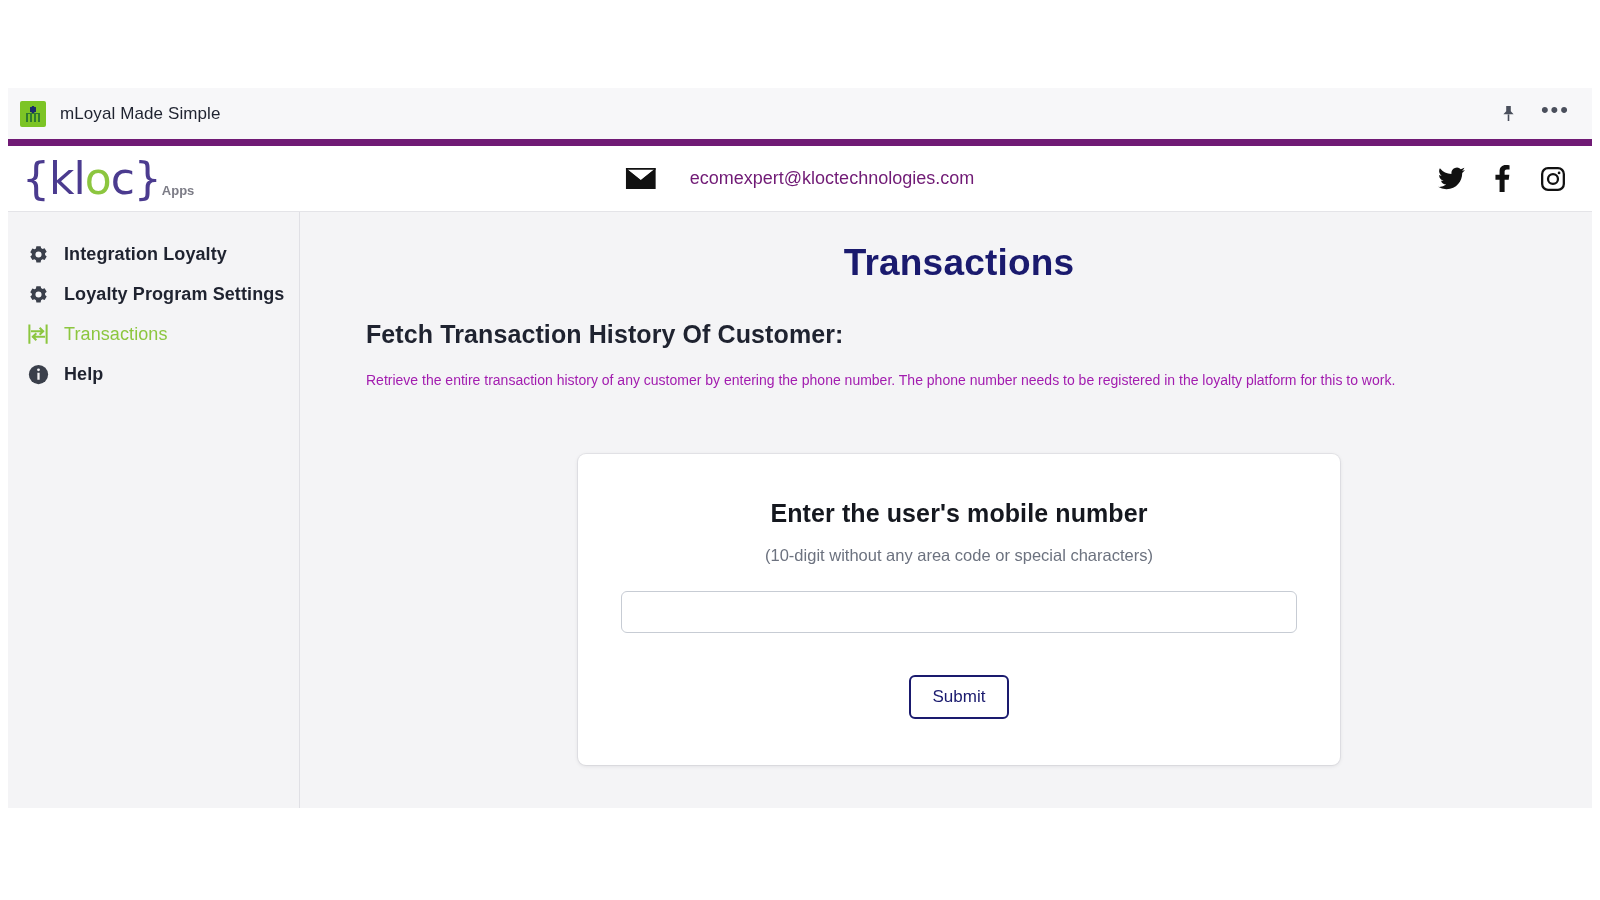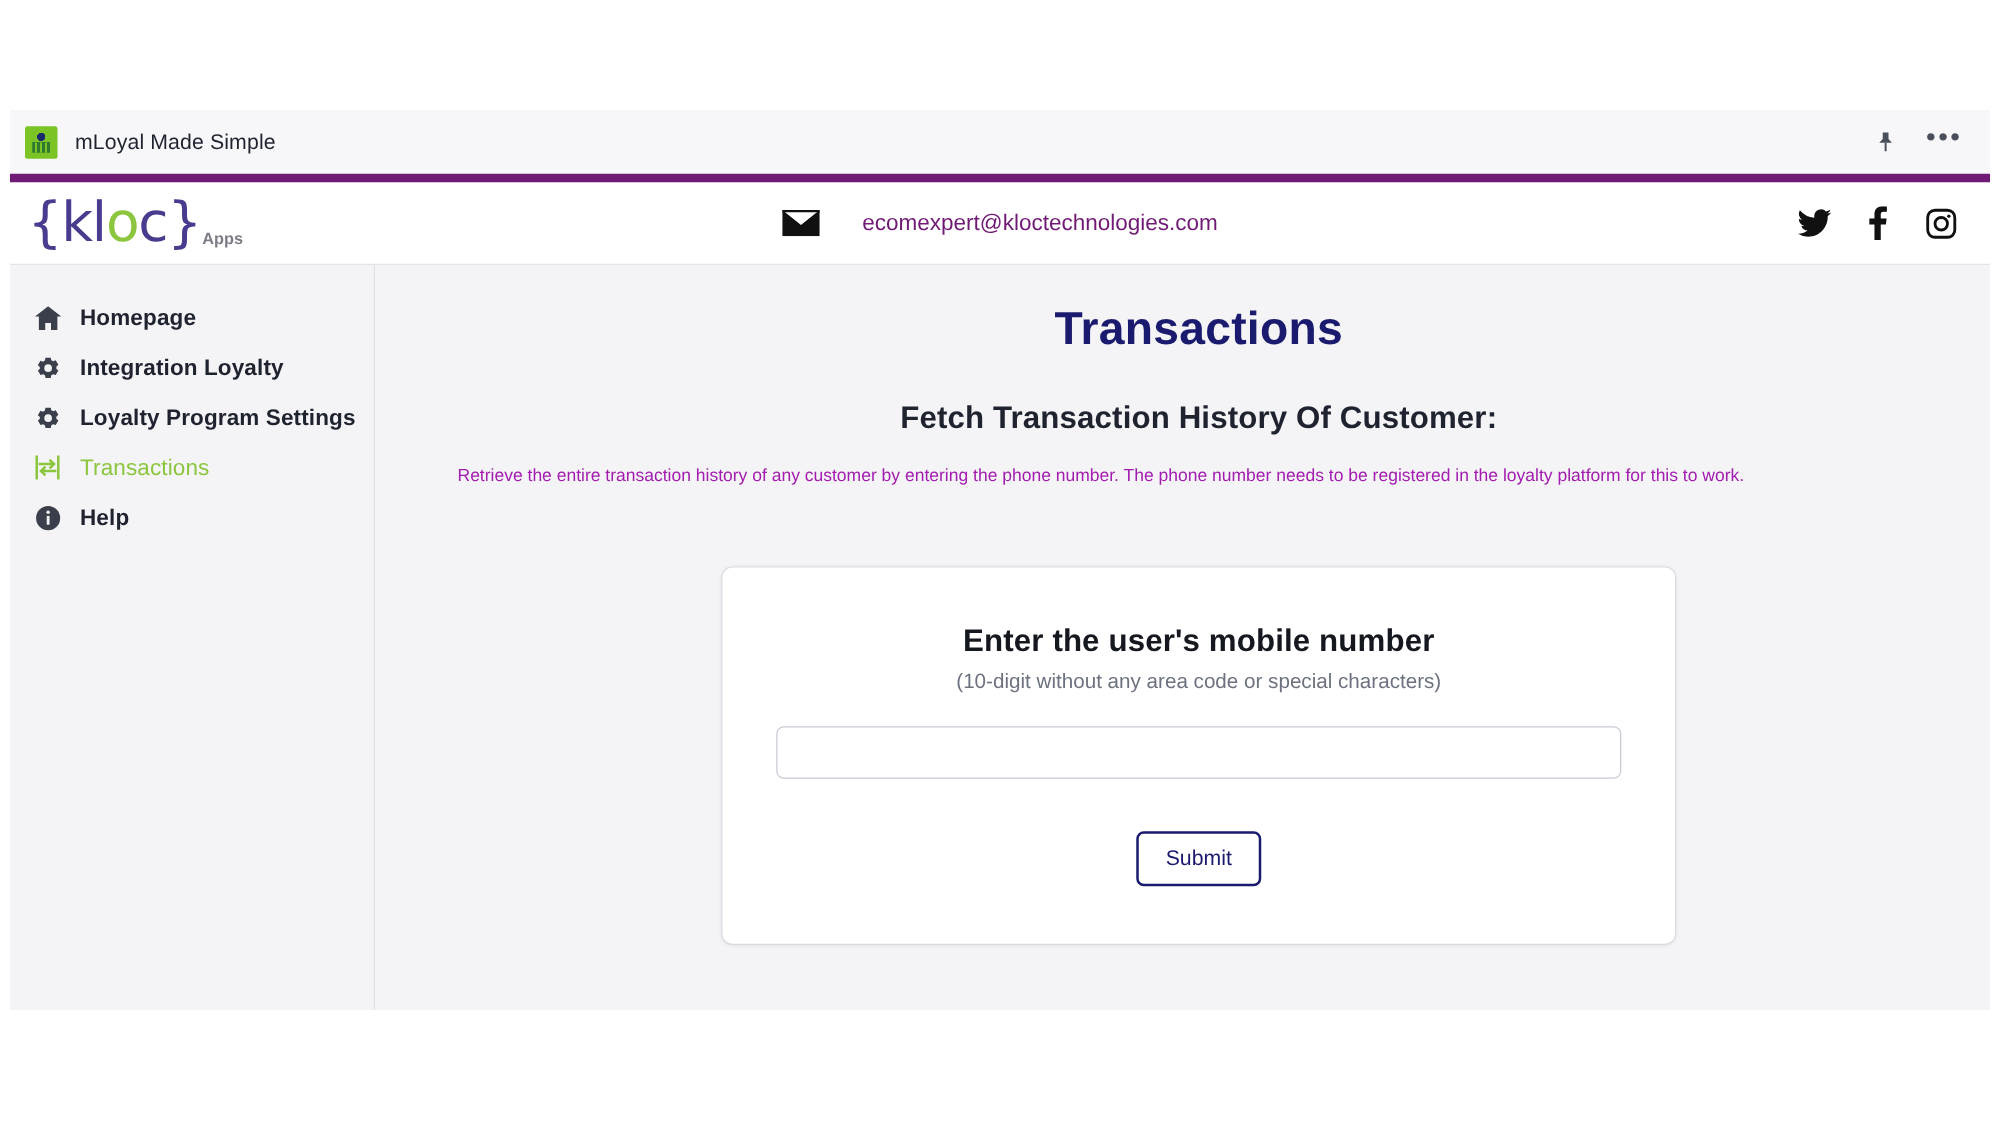--- a/index.html
+++ b/index.html
@@ -152,21 +152,20 @@
     color: #1a1a6e;
     margin: 12px 0 0 0;
     letter-spacing: .2px;
   }
   .section-title {
     font-size: 25px;
     font-weight: 700;
     color: #1f2330;
     margin: 36px 0 0 0;
     letter-spacing: .1px;
-    text-align: center;
   }
   .section-desc {
     font-size: 14px;
     line-height: 1.36;
     color: #a21caf;
     margin: 22px 0 0 0;
     max-width: 1130px;
   }
 
   .card {
@@ -181,21 +180,21 @@
   .card-title {
     font-size: 25px;
     font-weight: 700;
     color: #15181f;
     margin: 1px;
     letter-spacing: .1px;
   }
   .card-sub {
     font-size: 16.5px;
     color: #6c727f;
-    margin: 8px 0 0 0;
+    margin: 18px 0 0 0;
   }
   .phone-input {
     display: block;
     width: 676px;
     height: 42px;
     margin: 26px auto 0 auto;
     border: 1px solid #c7ccd4;
     border-radius: 6px;
     background: #fff;
     padding: 0 12px;
@@ -279,28 +278,20 @@
           <circle cx="17.6" cy="6.4" r="1.25" fill="currentColor" stroke="none"></circle>
         </svg>
       </a>
     </div>
   </div>
 
   <div class="body-wrap">
 
     <nav class="sidebar">
 
-      <div class="nav-item">
-        <span class="nav-icon">
-          <svg width="21" height="19" viewBox="0 0 21 19" fill="currentColor">
-            <path d="M10.5 0L0 8.1h3.1V19h5.1v-5.6h4.6V19h5.1V8.1H21L10.5 0z"></path>
-          </svg>
-        </span>
-        <span class="nav-label">Homepage</span>
-      </div>
 
       <div class="nav-item">
         <span class="nav-icon">
           <svg width="21" height="21" viewBox="0 0 24 24" fill="currentColor">
             <path d="M14.4 2.2l.5 2.5c.6.25 1.17.58 1.67.98l2.4-.85 2.4 4.16-1.9 1.67c.05.3.08.62.08.94s-.03.64-.08.94l1.9 1.67-2.4 4.16-2.4-.85c-.5.4-1.07.73-1.67.98l-.5 2.5h-4.8l-.5-2.5c-.6-.25-1.17-.58-1.67-.98l-2.4.85-2.4-4.16 1.9-1.67A7.6 7.6 0 0 1 4.4 12c0-.32.03-.64.08-.94L2.58 9.39l2.4-4.16 2.4.85c.5-.4 1.07-.73 1.67-.98l.5-2.5h4.85zM12 8.5a3.5 3.5 0 1 0 0 7 3.5 3.5 0 0 0 0-7z"></path>
           </svg>
         </span>
         <span class="nav-label">Integration Loyalty</span>
       </div>
 

